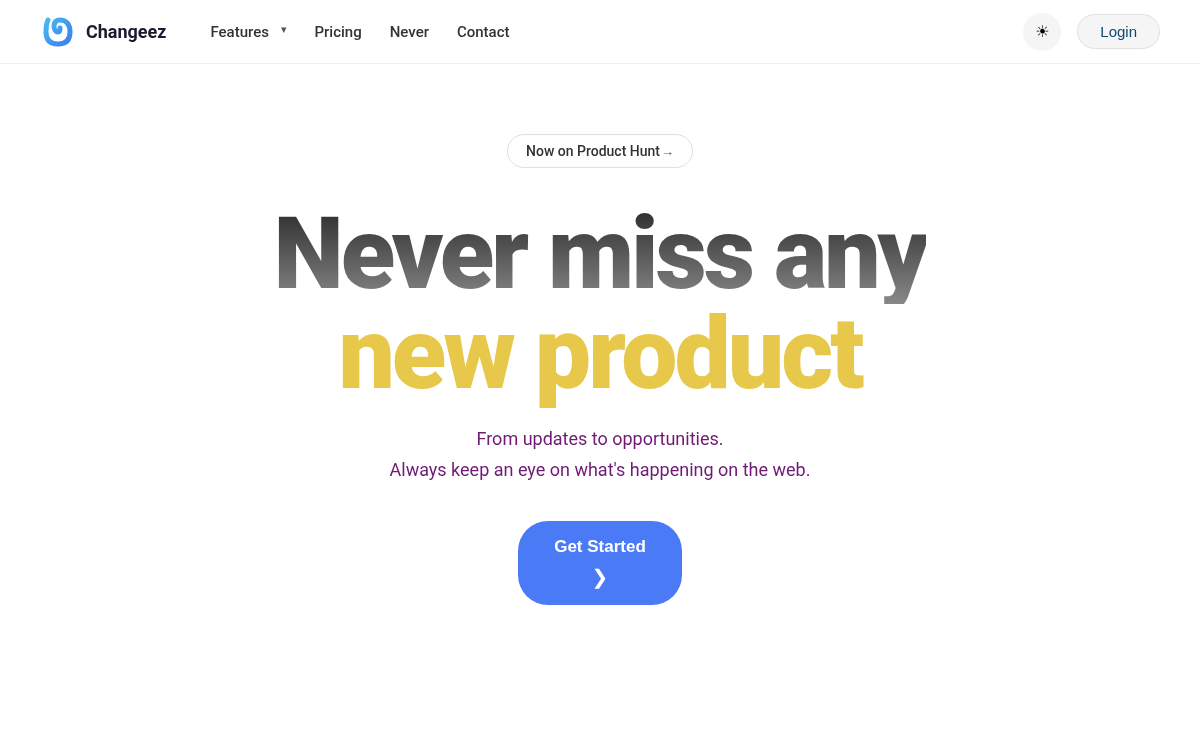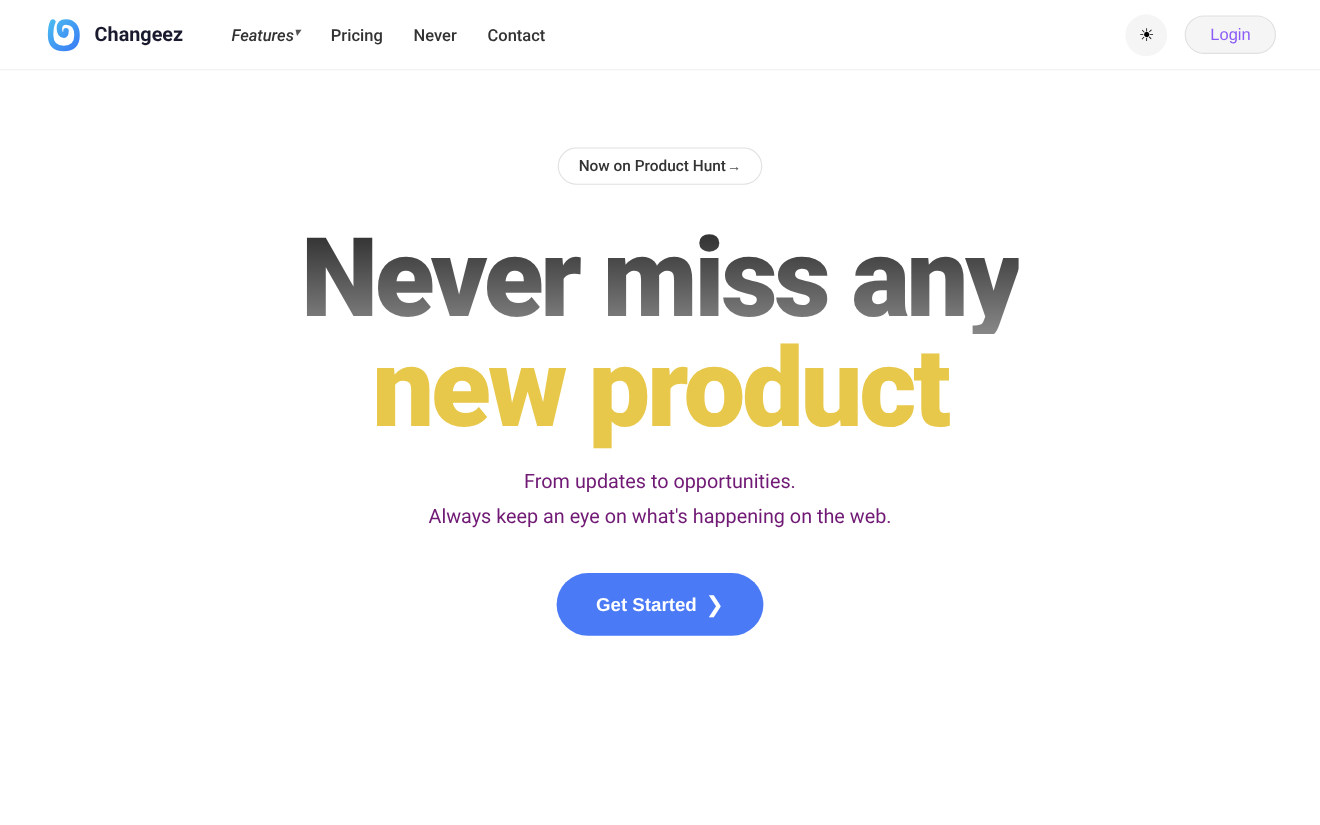--- a/index.html
+++ b/index.html
@@ -62,22 +62,21 @@
       color: #333;
       text-decoration: none;
       padding: 6px 12px;
       border-radius: 6px;
       cursor: pointer;
       font-weight: 500;
     }
 
     .features-btn {
       display: flex;
-      gap: 0;
-      font-style: italic;
+      gap: 12px;
     }
 
     .chevron-icon {
       font-size: 11px;
       color: #555;
     }
 
     .nav-right {
       display: flex;
       align-items: center;
@@ -97,21 +96,21 @@
       font-size: 16px;
     }
 
     .login-btn {
       padding: 8px 22px;
       border-radius: 20px;
       border: 1px solid #e0e0e0;
       background: #f5f5f5;
       font-size: 15px;
       font-weight: 500;
-      color: #8b5cf6;
+      color: #0c4a6e;
       cursor: pointer;
     }
 
     
     .hero {
       display: flex;
       flex-direction: column;
       align-items: center;
       justify-content: center;
       padding-top: 70px;
@@ -174,20 +173,21 @@
       gap: 8px;
       padding: 16px 36px;
       background: #4a7af5;
       color: #fff;
       border: none;
       border-radius: 30px;
       font-size: 17px;
       font-weight: 600;
       cursor: pointer;
       text-decoration: none;
+      flex-direction: column;
     }
   </style>
 </head>
 <body>
 
 <nav>
   <div class="nav-left">
     <div class="logo-area">
 
       <svg class="logo-icon" viewBox="0 0 36 36" xmlns="http://www.w3.org/2000/svg">

